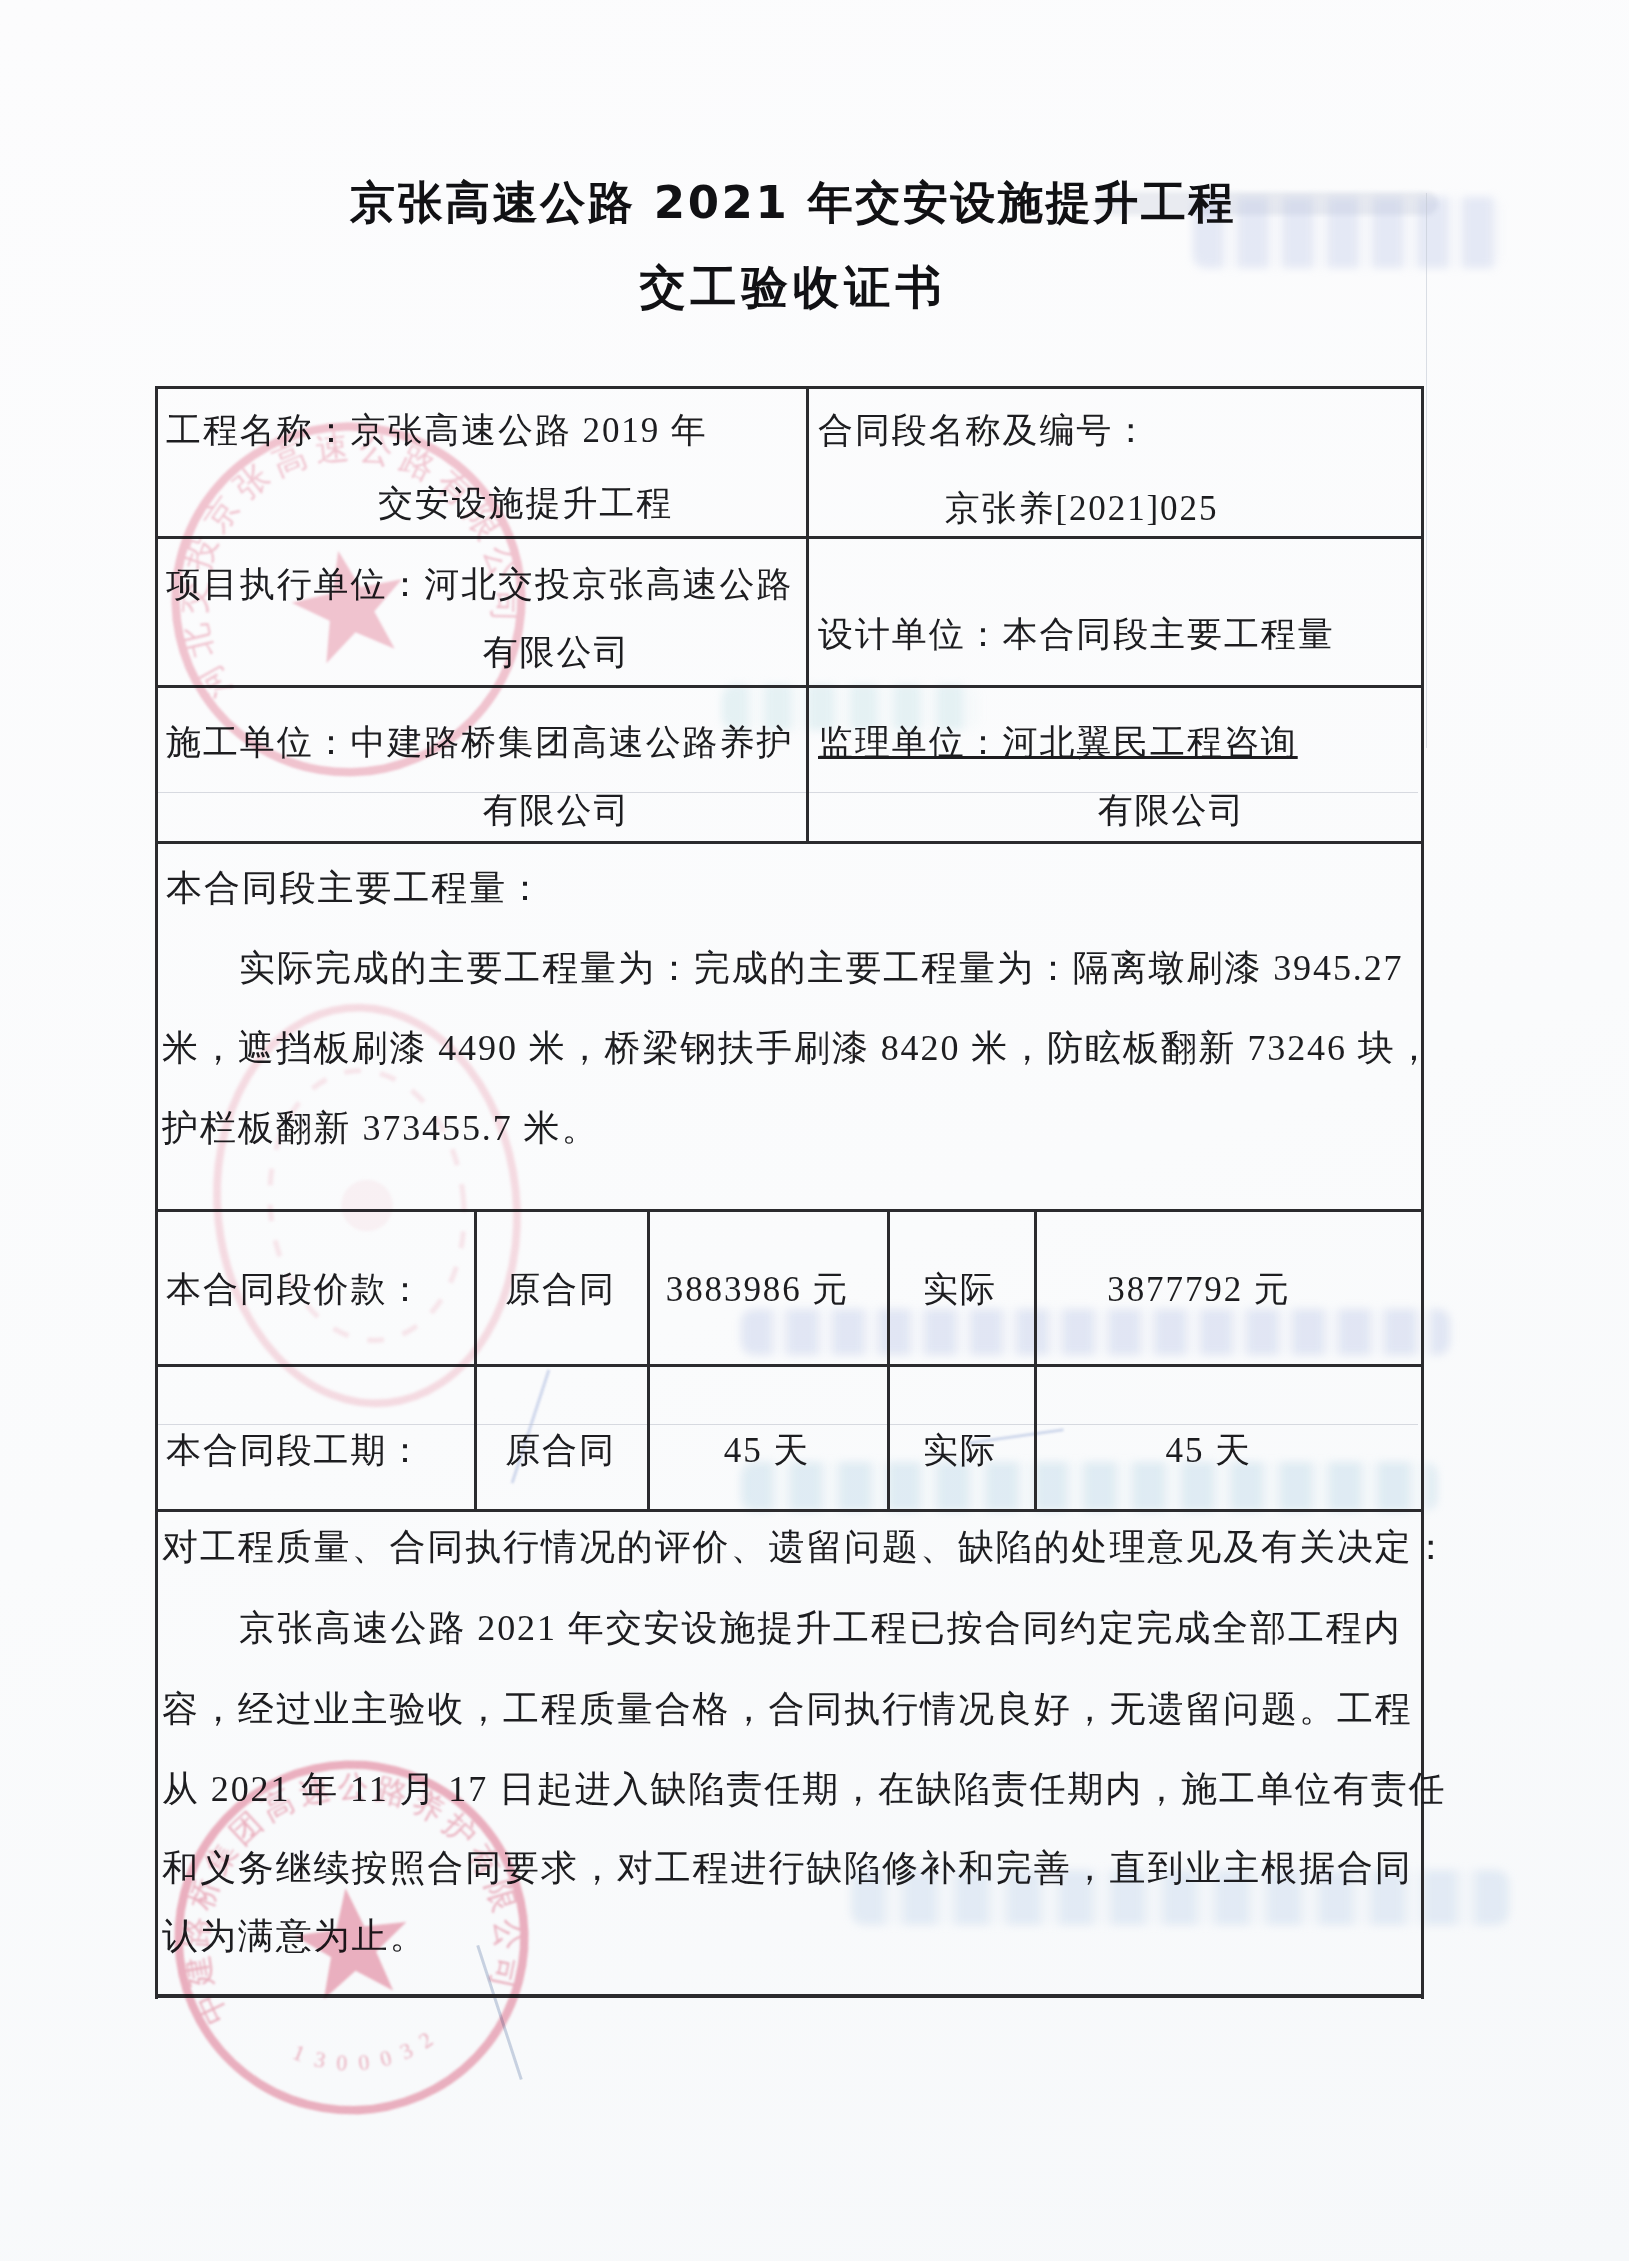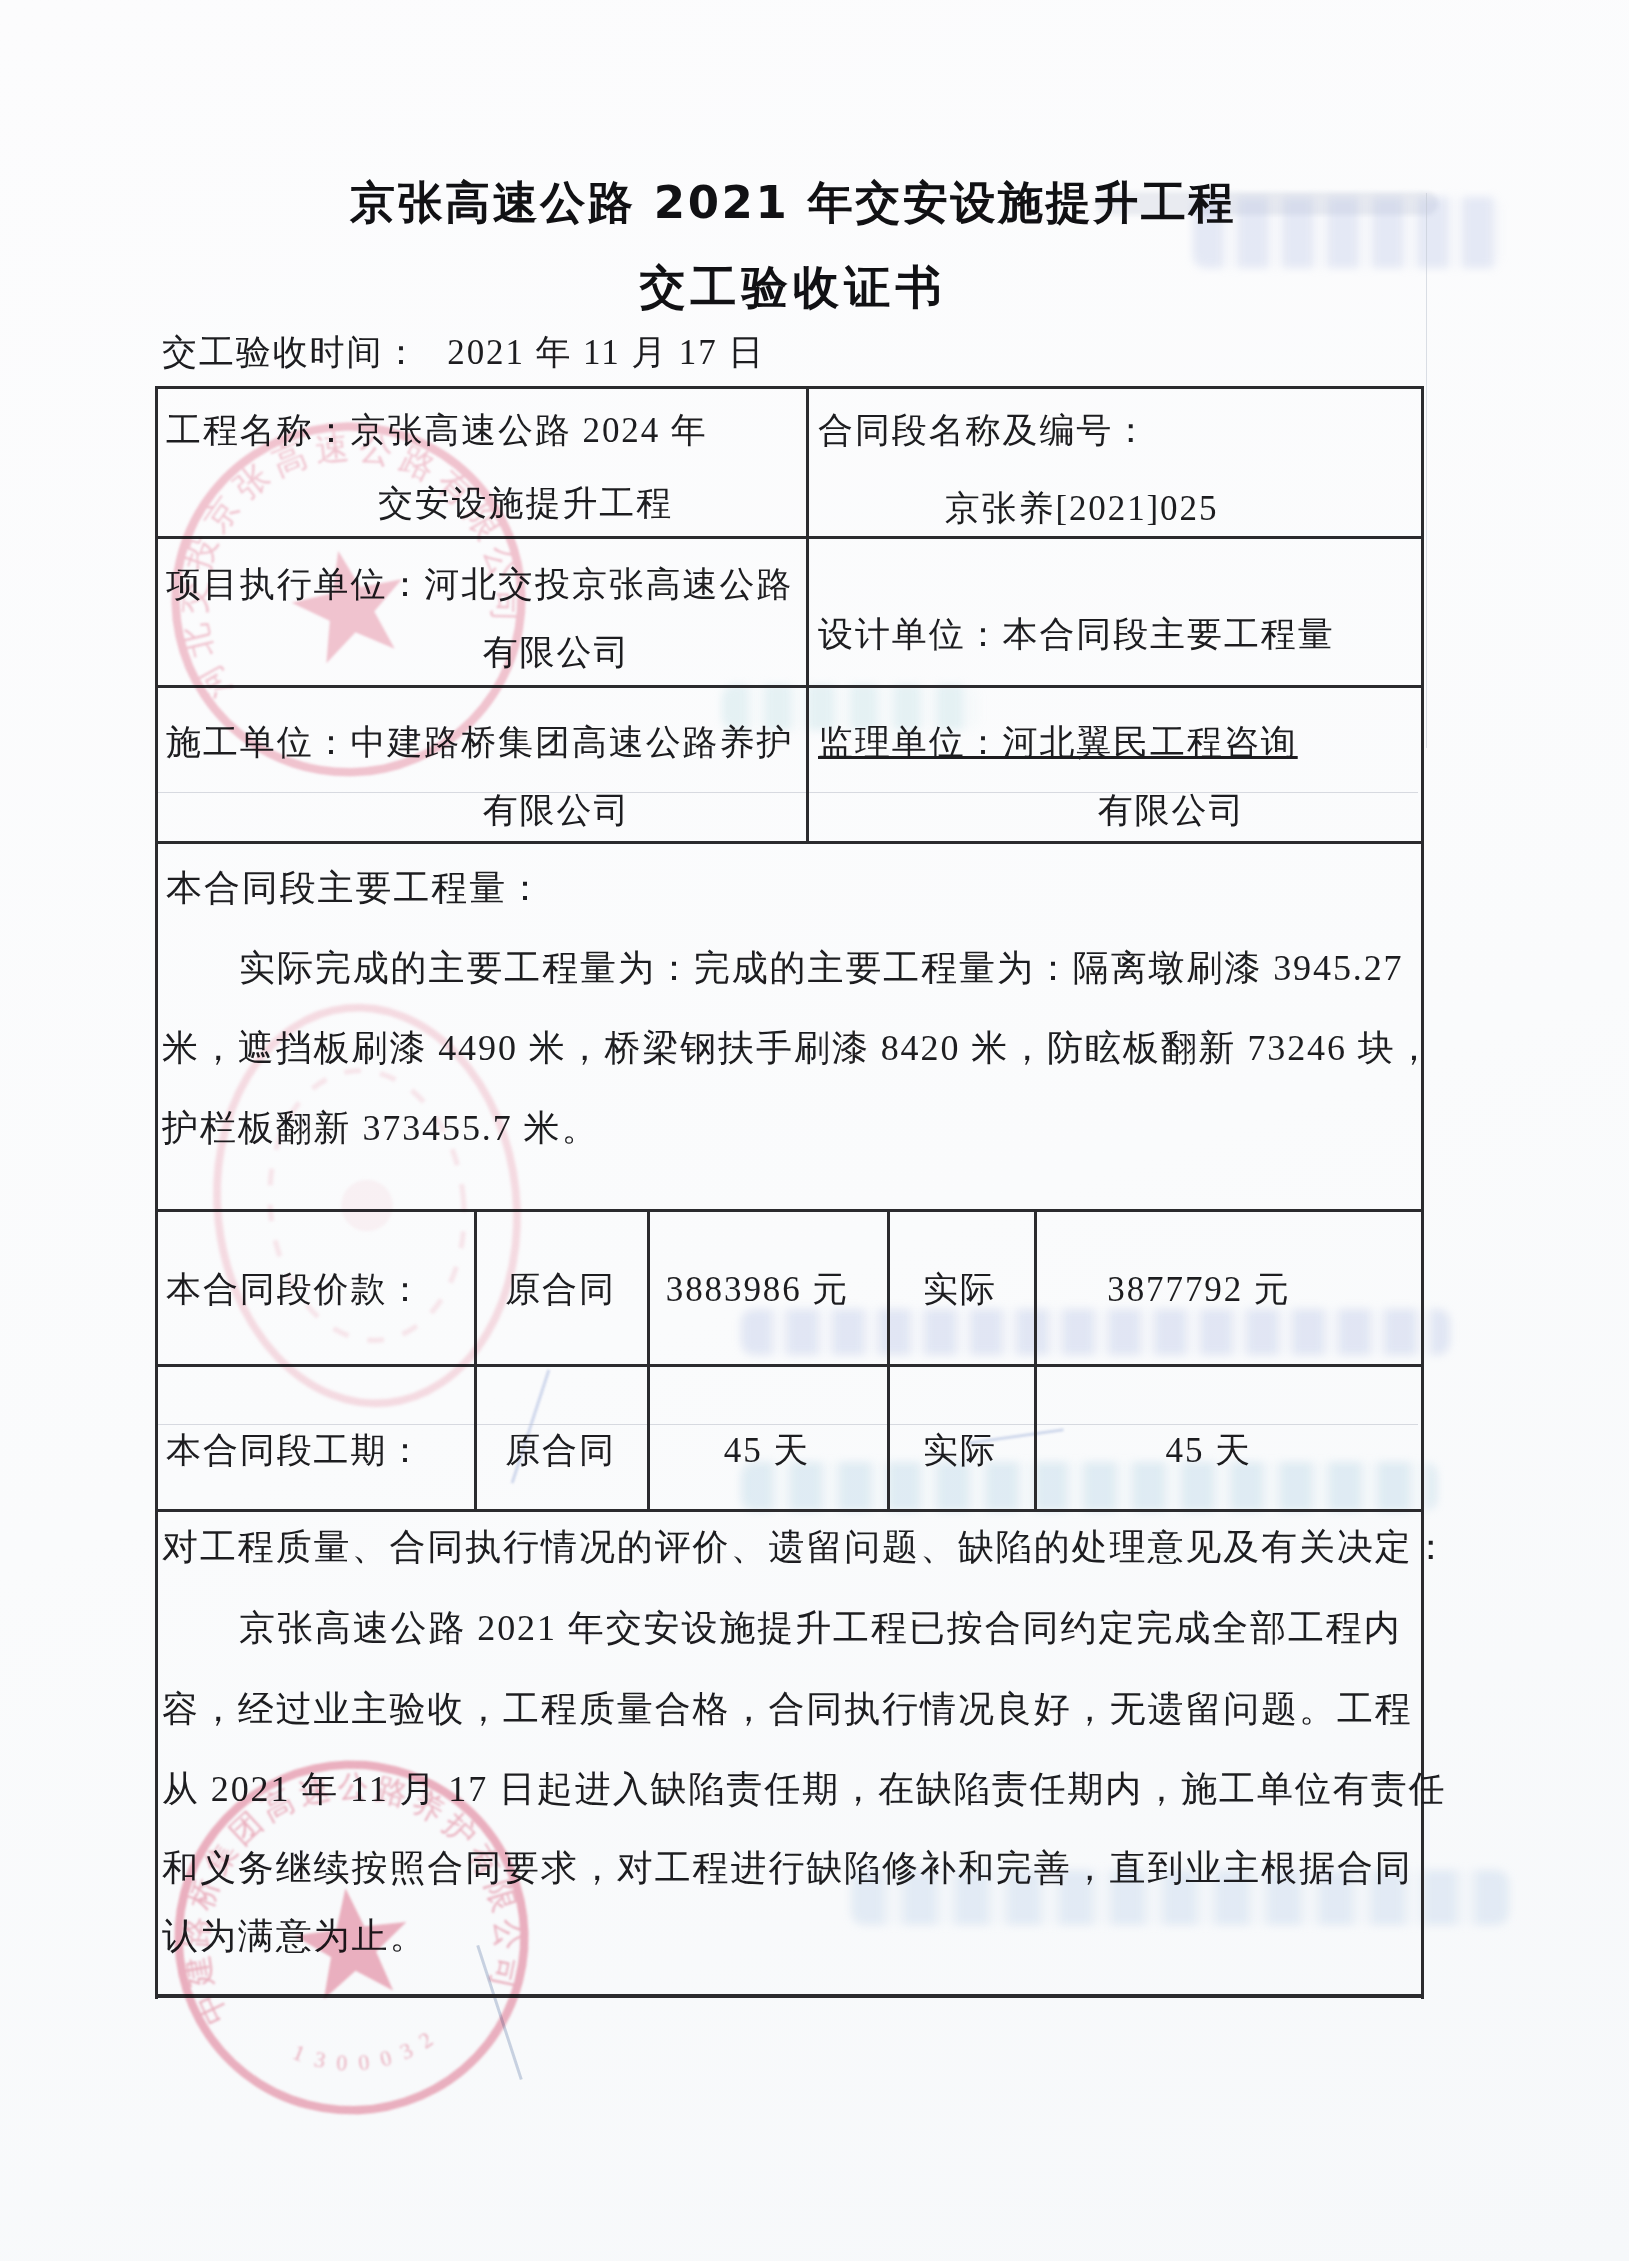--- a/index.html
+++ b/index.html
@@ -49,43 +49,40 @@
   <div class="ghost-line" style="left:967px;top:1435px;width:97px;height:3.2px;background:rgba(140,160,210,0.38);transform:rotate(-8deg);filter:blur(1.3px);"></div>
   <div class="ghost-line" style="left:498px;top:1942px;width:2.6px;height:141px;background:rgba(150,168,198,0.5);transform:rotate(-18deg);filter:blur(0.6px);"></div>
   <div class="faint-hline" style="left:157px;top:792px;width:1261px;"></div>
   <div class="faint-hline" style="left:157px;top:1424px;width:1261px;"></div>
 
   <div class="title-wrap">
     <div class="title-l1">京张高速公路 2021 年交安设施提升工程</div>
     <div class="title-l2">交工验收证书</div>
   </div>
 
-  <div class="tline" style="left:162px;top:324px;">
-    <span>交工验收时间：</span><span style="margin-left:27px;">2021 年 11 月 17 日</span>
-  </div>
 
   <div>
     <div class="hl" style="left:155px;top:386px;width:1269px;"></div>
     <div class="hl" style="left:155px;top:536px;width:1269px;"></div>
     <div class="hl" style="left:155px;top:685px;width:1269px;"></div>
     <div class="hl" style="left:155px;top:841px;width:1269px;"></div>
     <div class="hl" style="left:155px;top:1209px;width:1269px;"></div>
     <div class="hl" style="left:155px;top:1364px;width:1269px;"></div>
     <div class="hl" style="left:155px;top:1509px;width:1269px;"></div>
     <div class="hl" style="left:155px;top:1994px;width:1269px;height:3.9px;"></div>
 
     <div class="vl" style="left:155px;top:386px;height:1613px;"></div>
     <div class="vl" style="left:1421px;top:386px;height:1613px;"></div>
     <div class="vl" style="left:806px;top:386px;height:458px;"></div>
     <div class="vl" style="left:474px;top:1209px;height:302px;"></div>
     <div class="vl" style="left:647px;top:1209px;height:302px;"></div>
     <div class="vl" style="left:887px;top:1209px;height:302px;"></div>
     <div class="vl" style="left:1034px;top:1209px;height:302px;"></div>
 
-    <div class="tline" style="left:166px;top:402px;">工程名称：京张高速公路 2024 年</div>
+    <div class="tline" style="left:166px;top:402px;">工程名称：京张高速公路 2019 年</div>
     <div class="tline centered" style="left:161px;top:475px;width:651px;transform:translateX(39px);text-align:center;">交安设施提升工程</div>
     <div class="tline" style="left:818px;top:402px;">合同段名称及编号：</div>
     <div class="tline centered" style="left:806px;top:480px;width:615px;transform:translateX(-32px);">京张养[2021]025</div>
 
     <div class="tline" style="left:166px;top:556px;">项目执行单位：河北交投京张高速公路</div>
     <div class="tline centered" style="left:155px;top:624px;width:651px;transform:translateX(76px);">有限公司</div>
     <div class="tline" style="left:818px;top:606px;">设计单位：本合同段主要工程量</div>
 
     <div class="tline" style="left:166px;top:714px;">施工单位：中建路桥集团高速公路养护</div>
     <div class="tline centered" style="left:155px;top:782px;width:651px;transform:translateX(76px);">有限公司</div>

